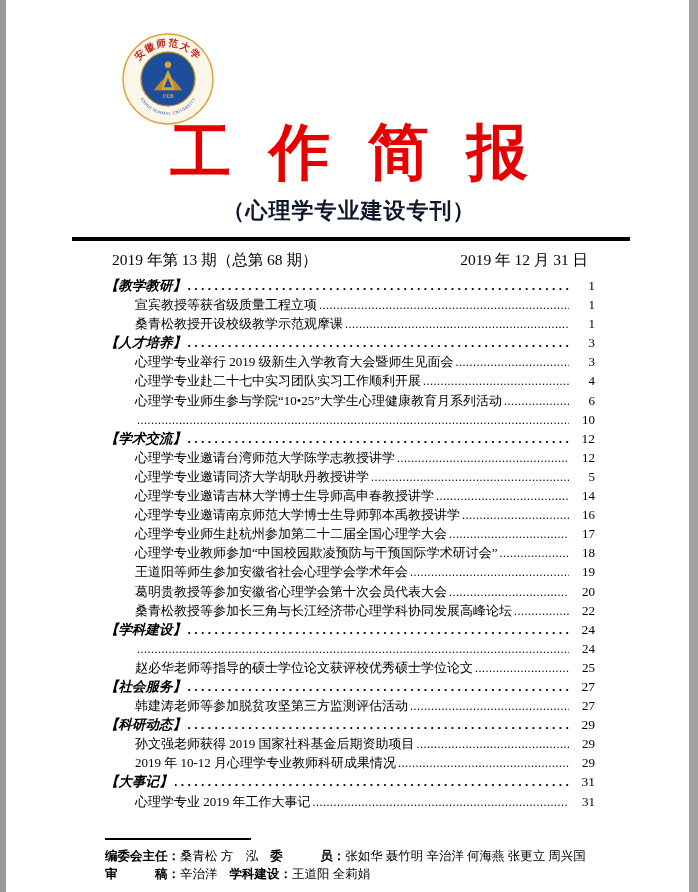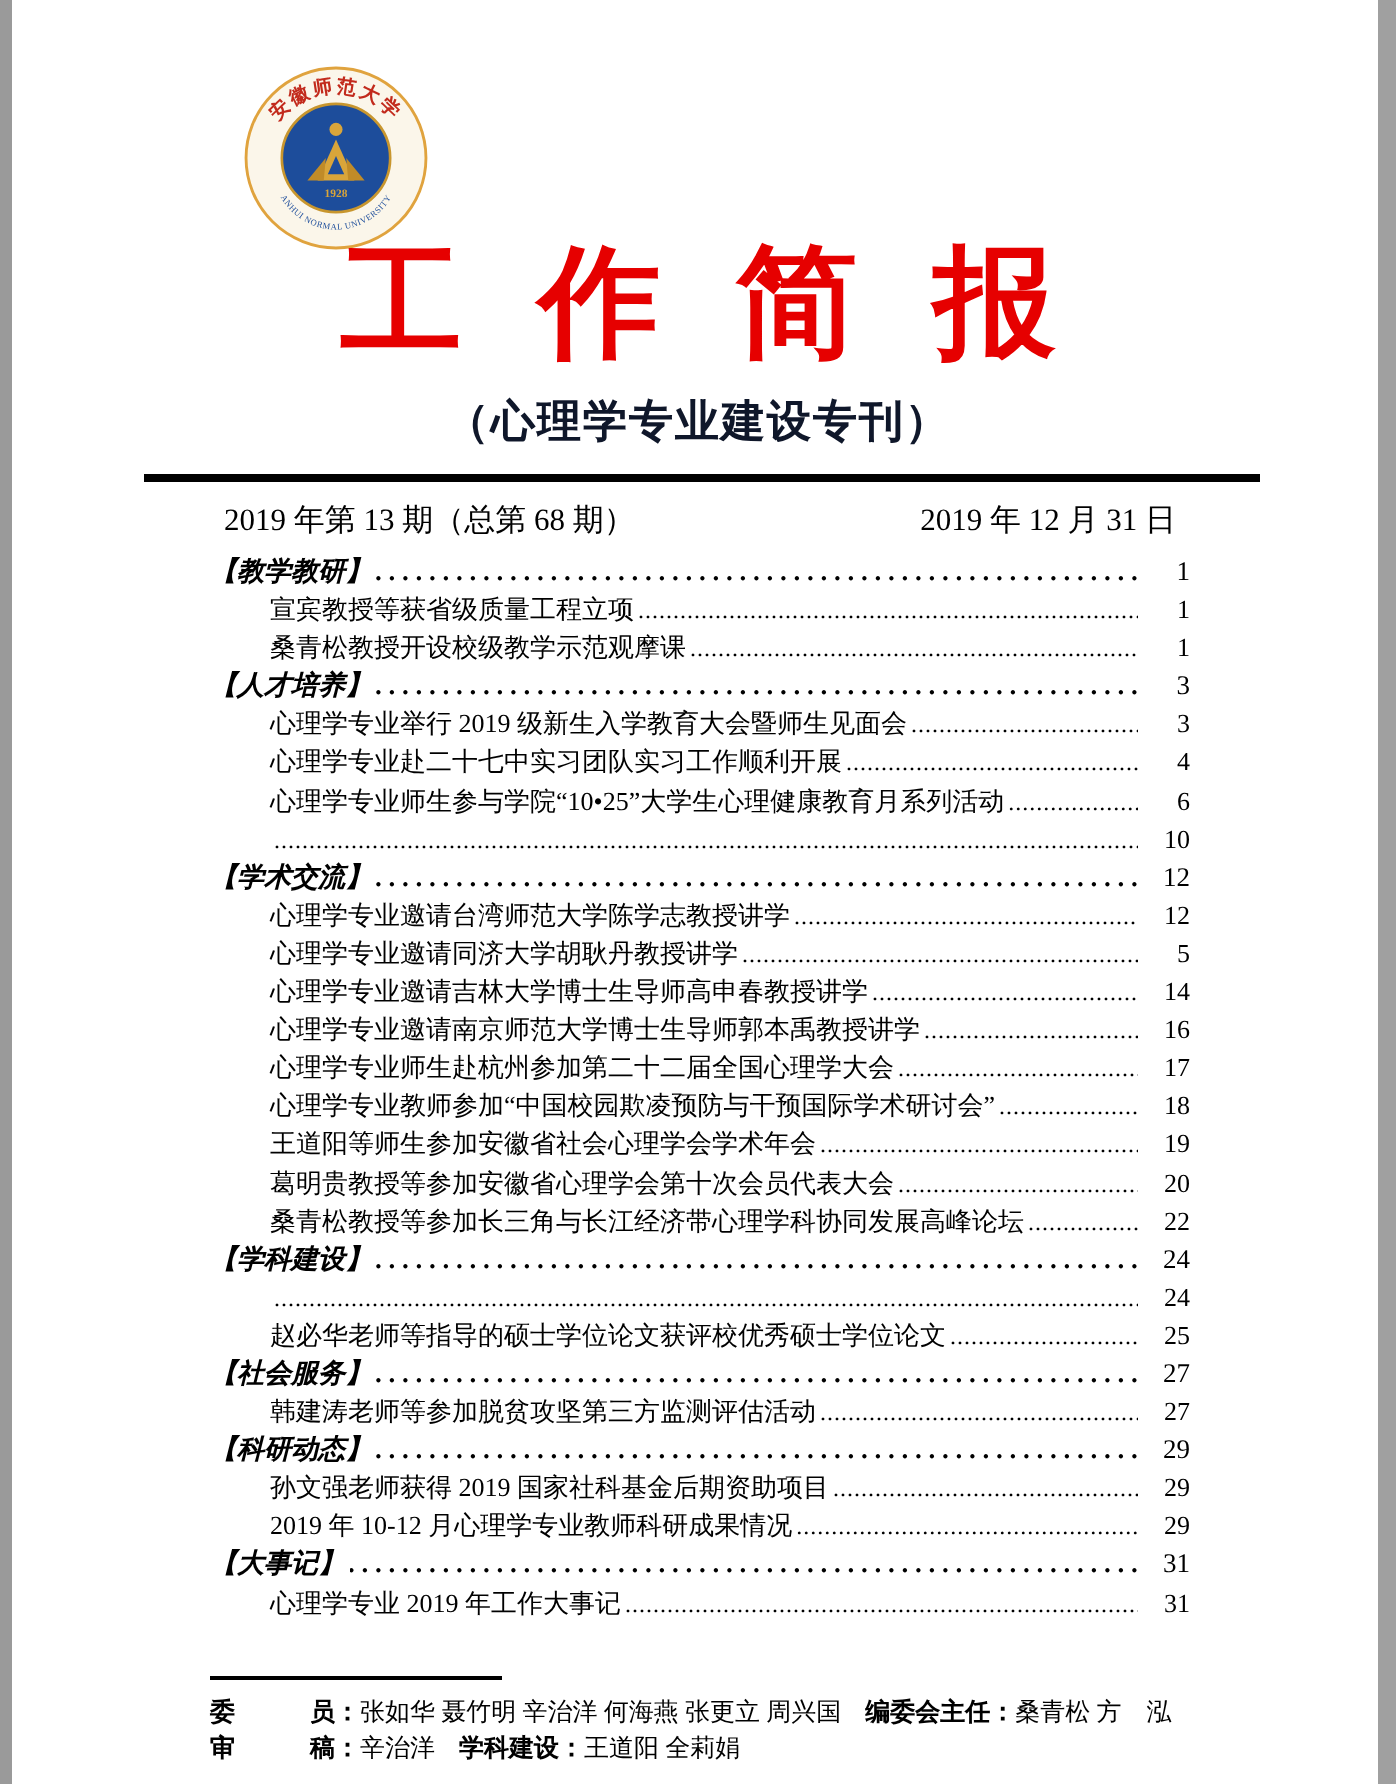--- a/index.html
+++ b/index.html
@@ -228,22 +228,22 @@
       <div class="toc-row entry">
         <span class="toc-label">心理学专业 2019 年工作大事记</span>
         <span class="leader"></span>
         <span class="page-num">31</span>
       </div>
     </div>
 
   <div class="footer-rule"></div>
   <div class="footer">
       <div class="footer-row">
+        <span class="pair"><span class="f-label">编委会主任：</span><span>桑青松 方　泓</span></span>
         <span class="pair"><span class="f-label">委　　　员：</span><span>张如华 聂竹明 辛治洋 何海燕 张更立 周兴国</span></span>
-        <span class="pair"><span class="f-label">编委会主任：</span><span>桑青松 方　泓</span></span>
       </div>
       <div class="footer-row">
         <span class="pair"><span class="f-label">审　　　稿：</span><span>辛治洋</span></span>
         <span class="pair"><span class="f-label">学科建设：</span><span>王道阳 全莉娟</span></span>
       </div>
     </div>
 
 </div>
 
 </body></html>

